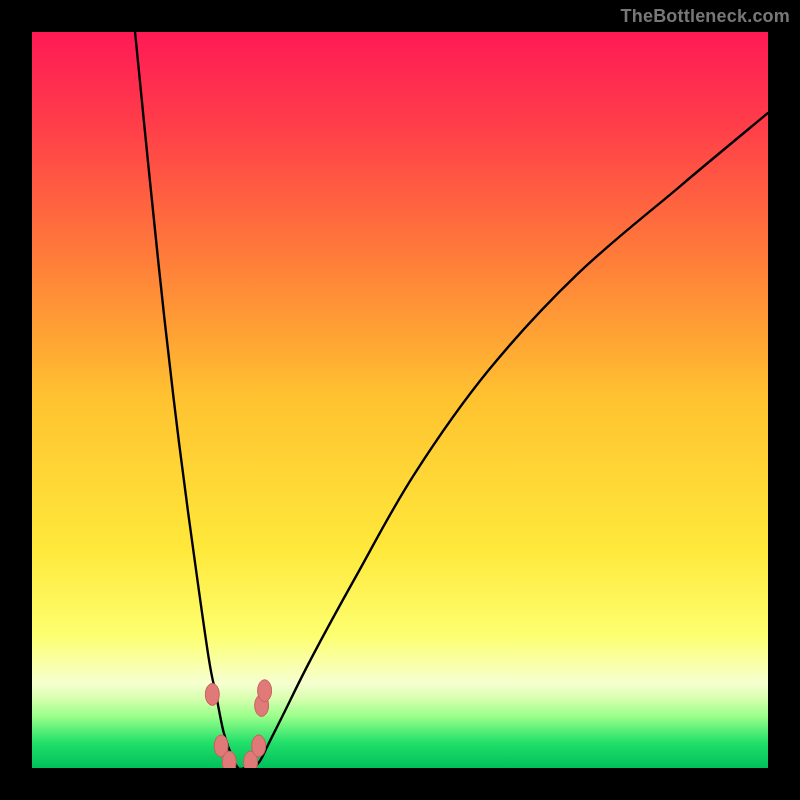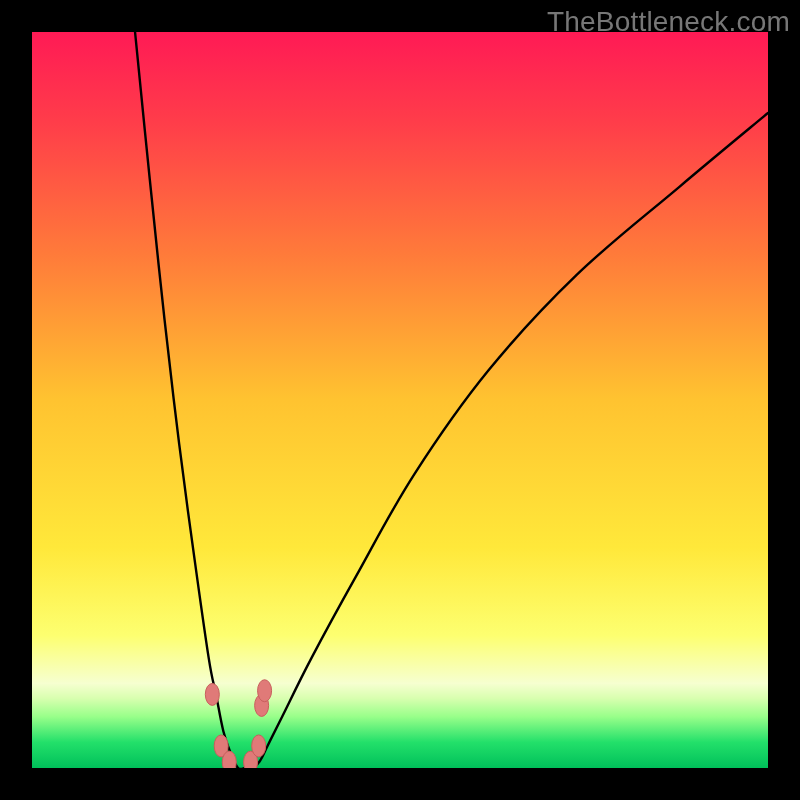--- a/index.html
+++ b/index.html
@@ -24,22 +24,22 @@
     left: 32px;
     width: 736px;
     height: 736px;
     overflow: hidden;
   }
   .watermark {
     position: absolute;
     top: 6px;
     right: 10px;
     color: #777;
-    font-size: 28px;
-    font-weight: 400;
+    font-size: 18px;
+    font-weight: 700;
     letter-spacing: 0.2px;
     text-align: right;
   }
 </style>
 </head>
 <body>
 
 <div class="frame">
   <div class="watermark">TheBottleneck.com</div>
   <div class="plot-area">

